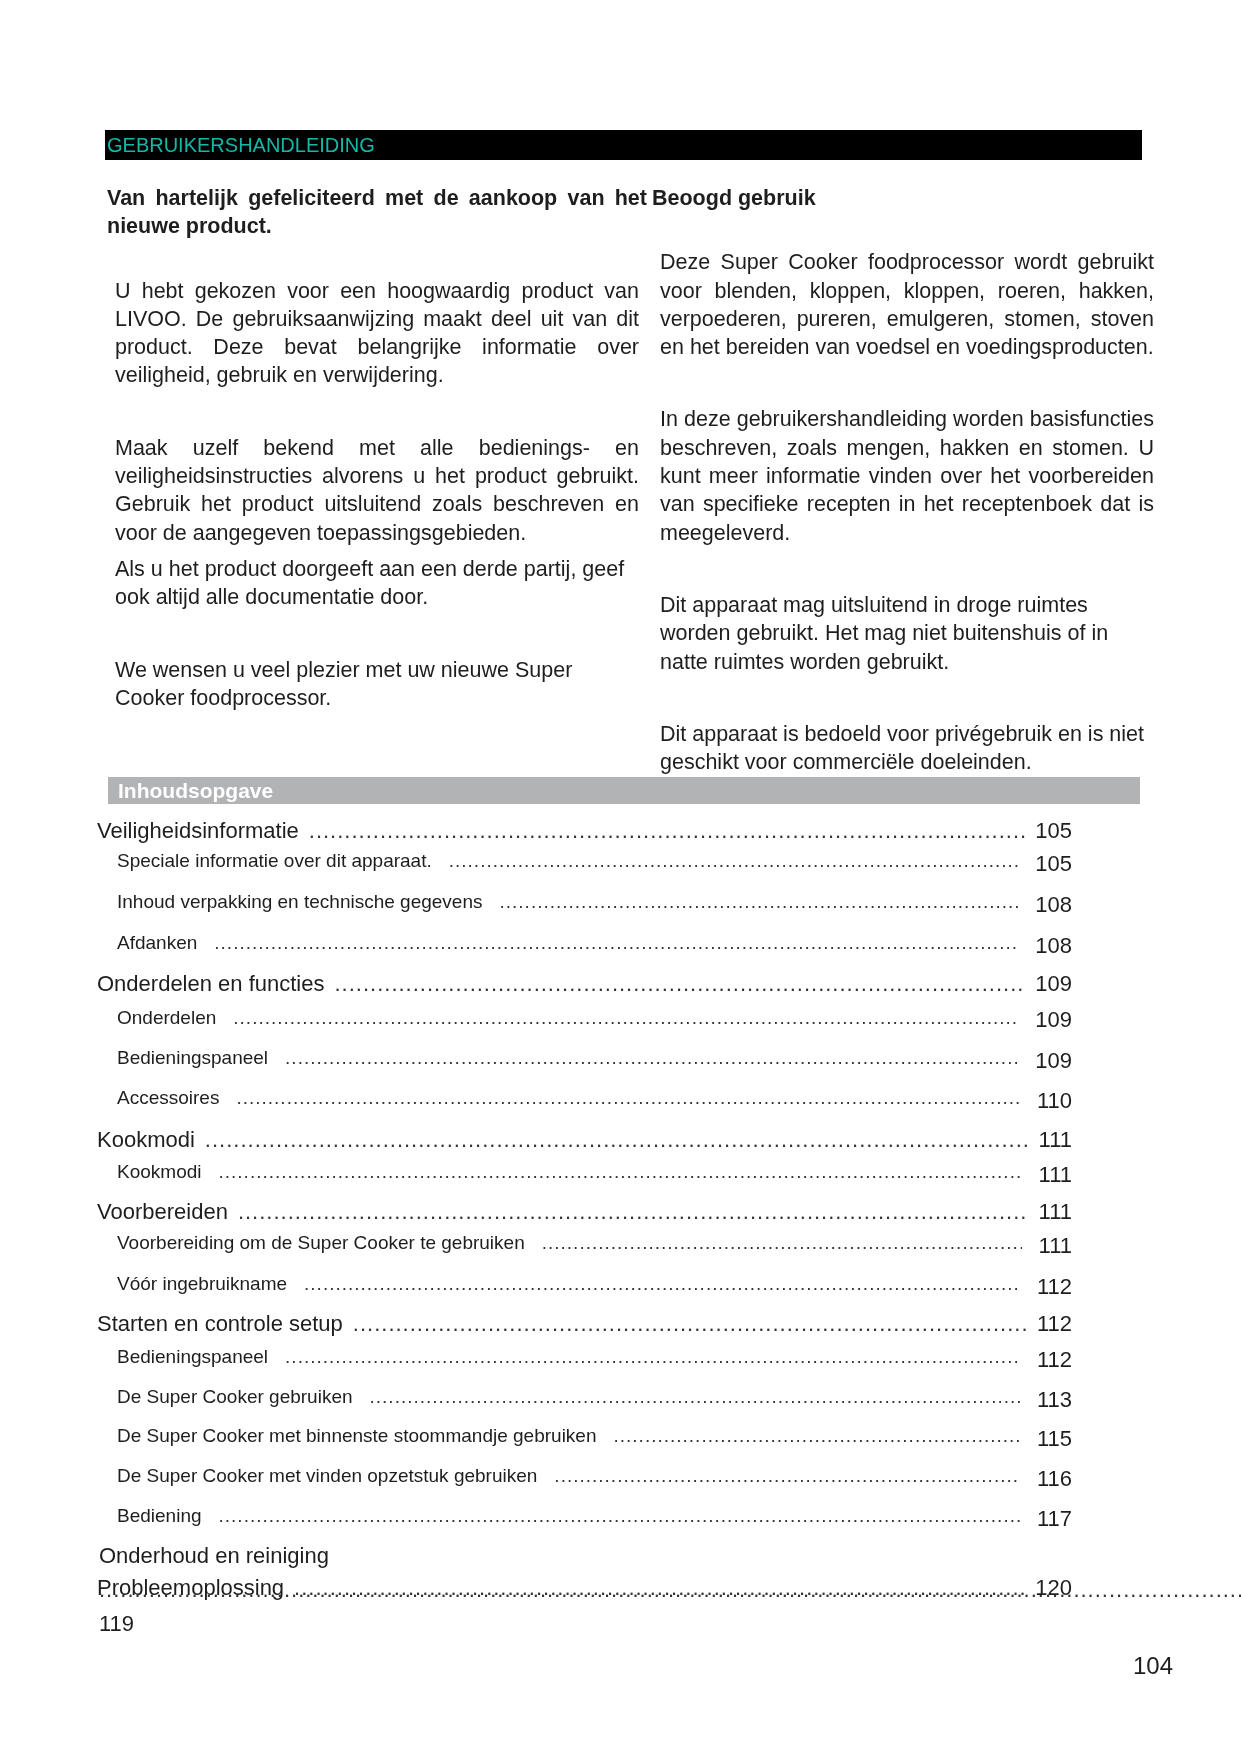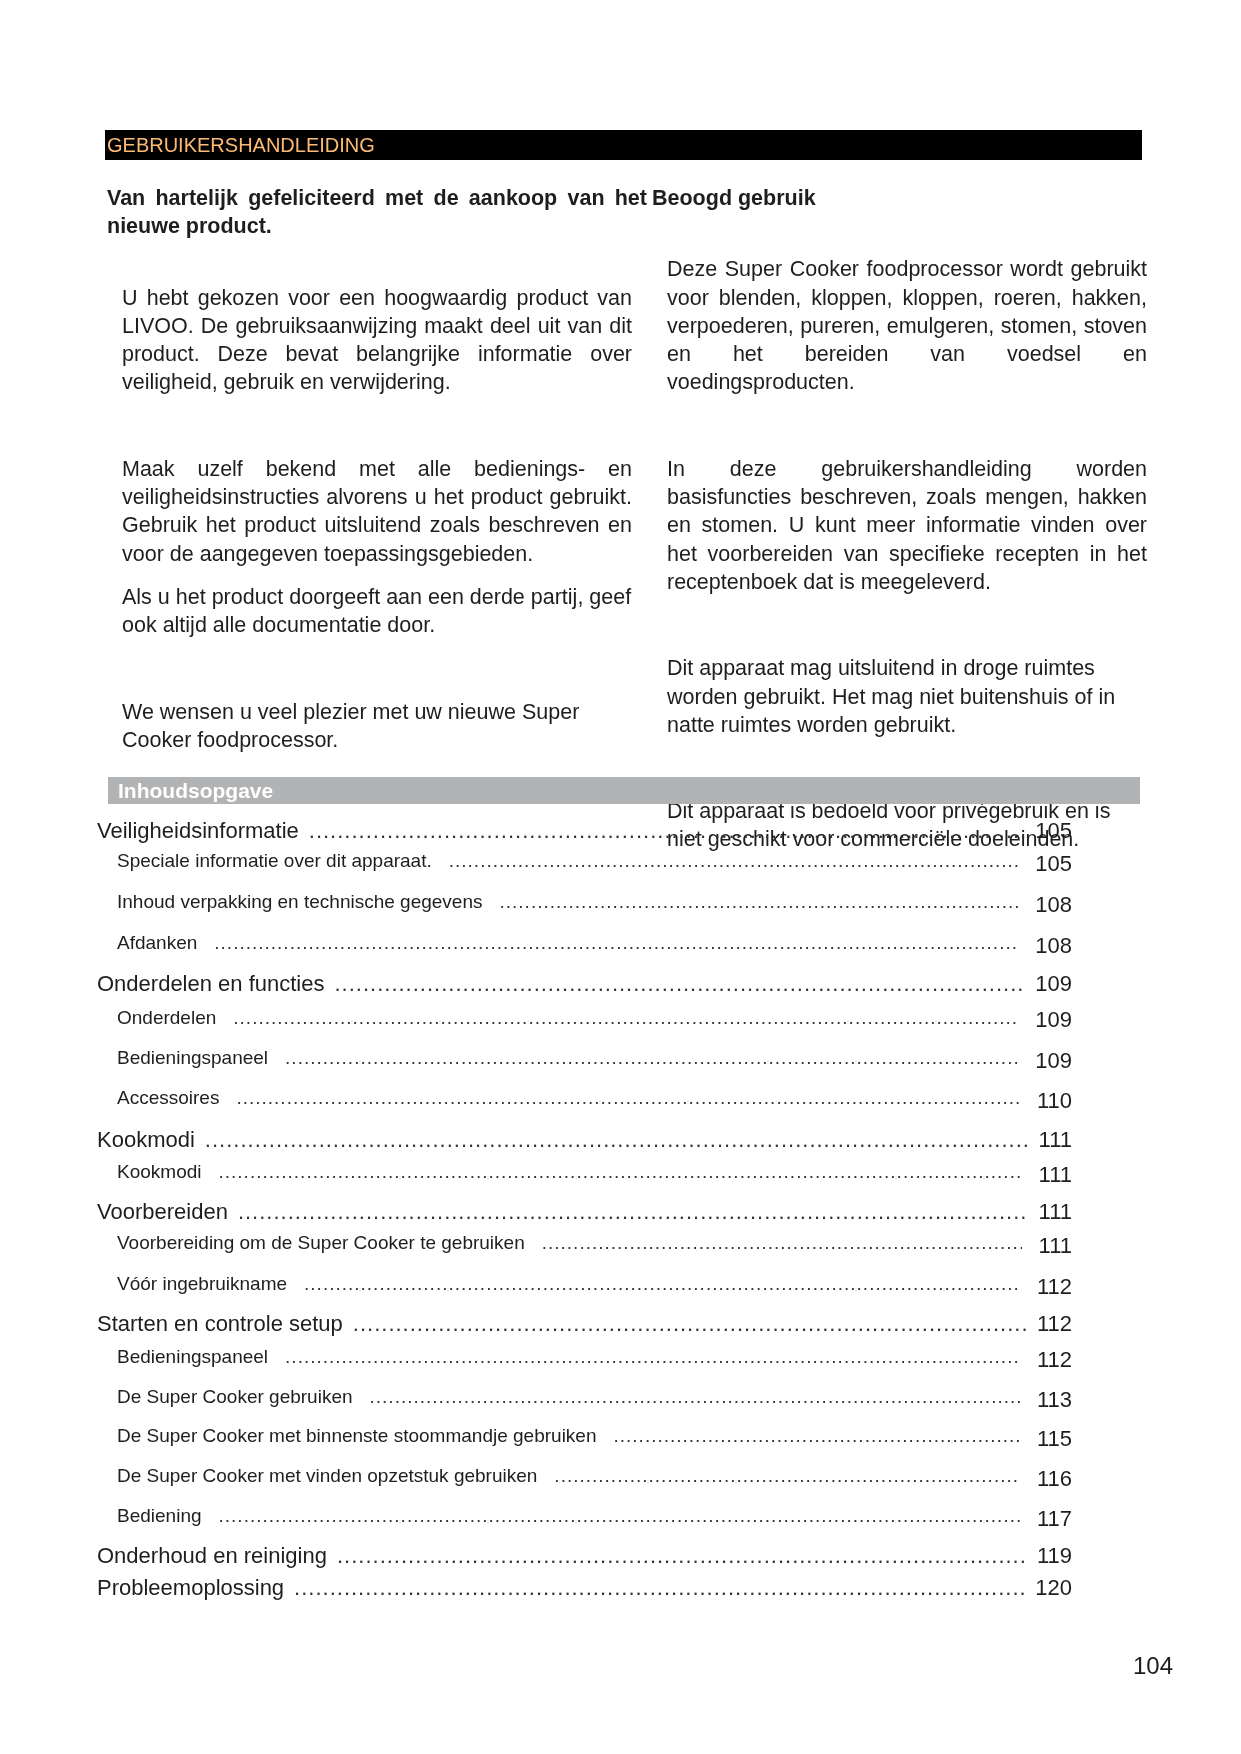--- a/index.html
+++ b/index.html
@@ -1,24 +1,24 @@
 <!DOCTYPE html>
 <html><head>
 <meta charset="utf-8">
 <style>
   html, body { margin: 0; padding: 0; background: #ffffff; }
   body { width: 1241px; height: 1754px; position: relative; overflow: hidden;
          font-family: "Liberation Sans", sans-serif; color: #1e1e1e; }
   .title-bar { position: absolute; left: 105px; top: 130px; width: 1037px; height: 30px;
-               background: #000; color: #fdba74; font-size: 20px; line-height: 30px; padding-left: 2px; box-sizing: border-box; }
+               background: #000; color: #14b8a6; font-size: 20px; line-height: 30px; padding-left: 2px; box-sizing: border-box; }
   .col { position: absolute; top: 184px; font-size: 21.5px; line-height: 28.3px; }
   .col-left { left: 107px; width: 540px; }
   .col-right { left: 652px; width: 510px; }
   .col h2 { margin: 0; font-size: 21.5px; font-weight: bold; line-height: 28.3px; }
-  .col p { margin: 15px; }
+  .col p { margin: 8px; }
   .justify { text-align: justify; }
   .gap { height: 28px; }
   .toc-header { position: absolute; left: 108px; top: 777px; width: 1032px; height: 27px;
                 background: #b2b3b5; color: #ffffff; font-weight: bold; font-size: 21px; line-height: 27px;
                 padding-left: 10px; box-sizing: border-box; }
   .toc { position: absolute; left: 97px; top: 810px; width: 975px; }
   .toc-row { position: absolute; left: 0; width: 975px; display: flex; align-items: baseline; }
   .toc-row .lbl { white-space: nowrap; }
   .toc-row .dots { flex: 1; overflow: hidden; white-space: nowrap; margin: 0 2px; color: #333;
                    letter-spacing: 1px; }
@@ -147,21 +147,21 @@
     <div class="toc-row lvl2" style="top: 652px;">
       <span class="lbl">De Super Cooker met vinden opzetstuk gebruiken</span>
       <span class="dots">........................................................................................................................................................................................................</span>
       <span class="pg">116</span>
     </div>
     <div class="toc-row lvl2" style="top: 692px;">
       <span class="lbl">Bediening</span>
       <span class="dots">........................................................................................................................................................................................................</span>
       <span class="pg">117</span>
     </div>
-    <div class="toc-row lvl1" style="top: 733px;">
+    <div class="toc-row lvl1" style="top: 733px; flex-direction: column;">
       <span class="lbl">Onderhoud en reiniging</span>
       <span class="dots">........................................................................................................................................................................................................</span>
       <span class="pg">119</span>
     </div>
     <div class="toc-row lvl1" style="top: 765px;">
       <span class="lbl">Probleemoplossing</span>
       <span class="dots">........................................................................................................................................................................................................</span>
       <span class="pg">120</span>
     </div>
   </div>

